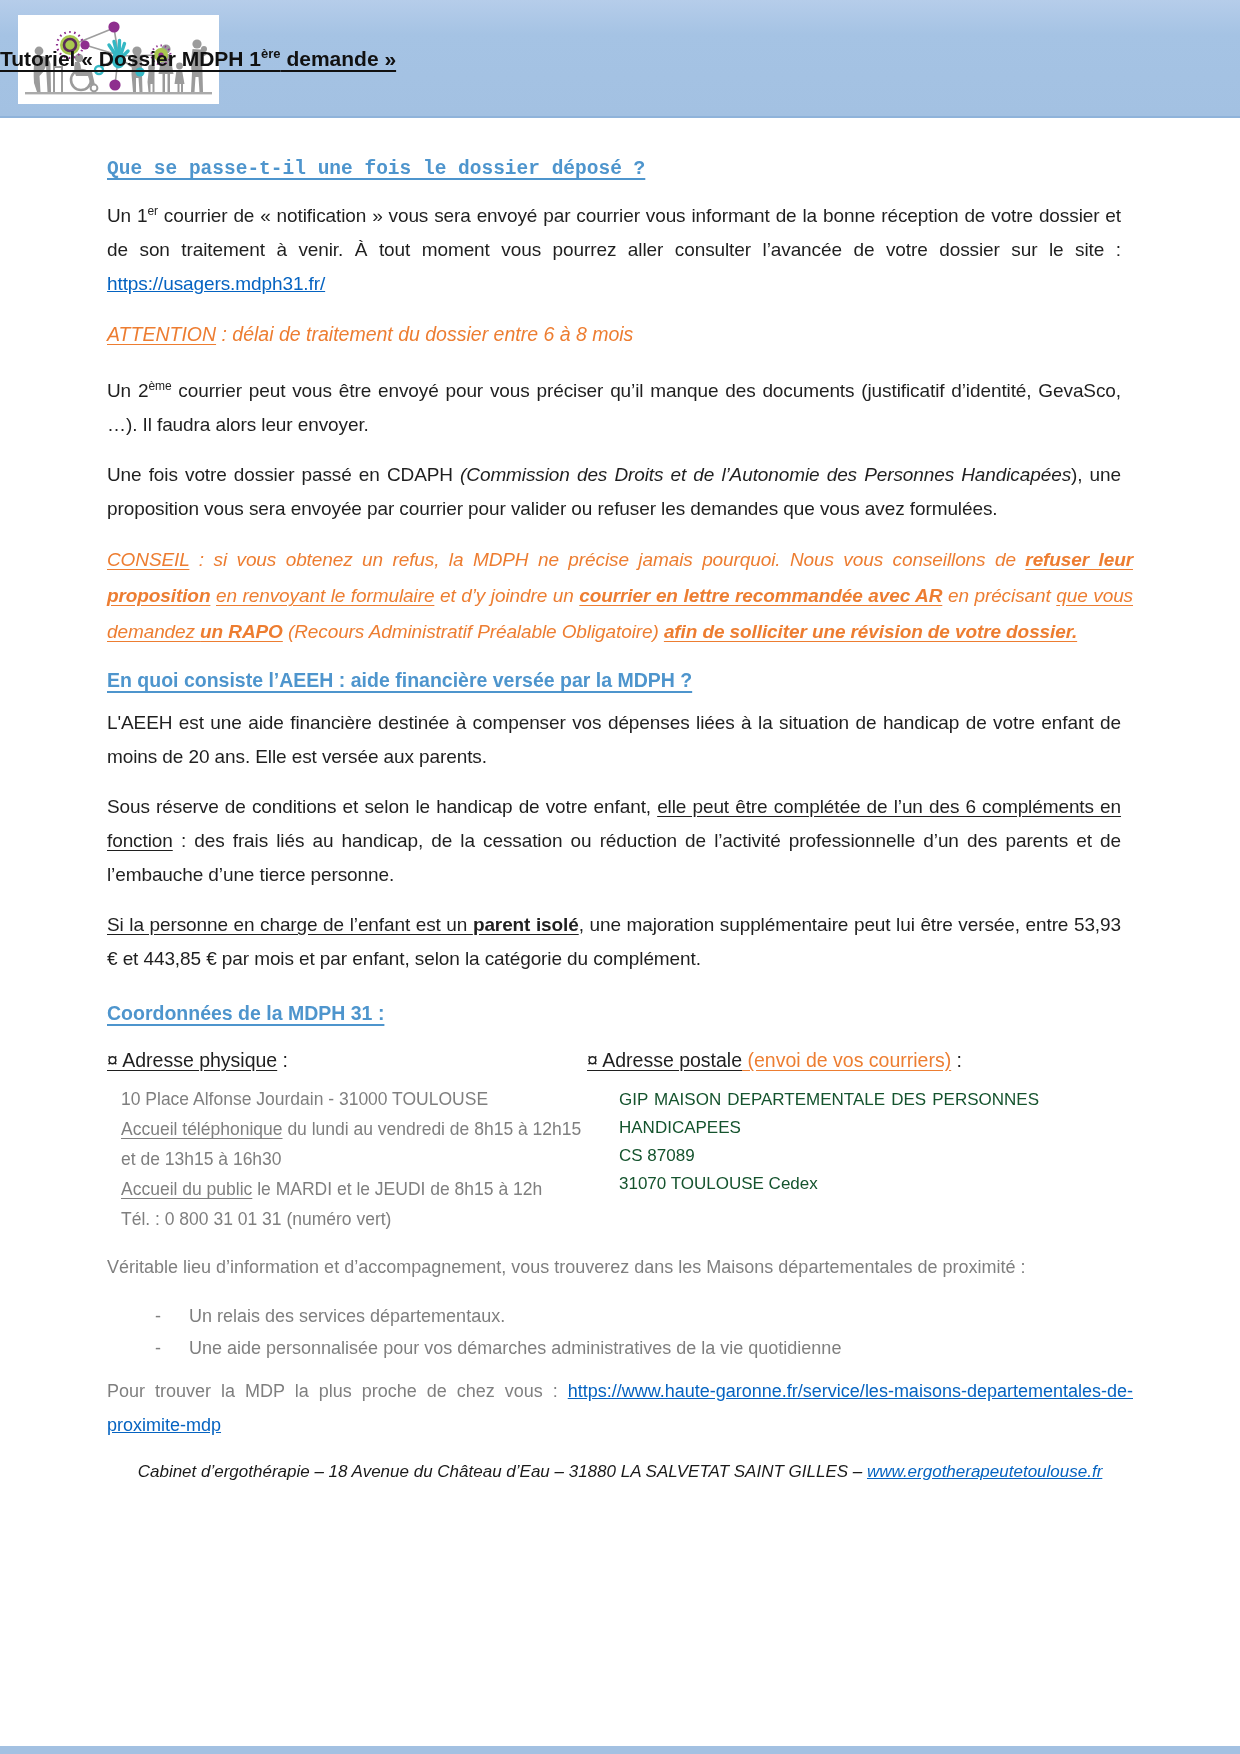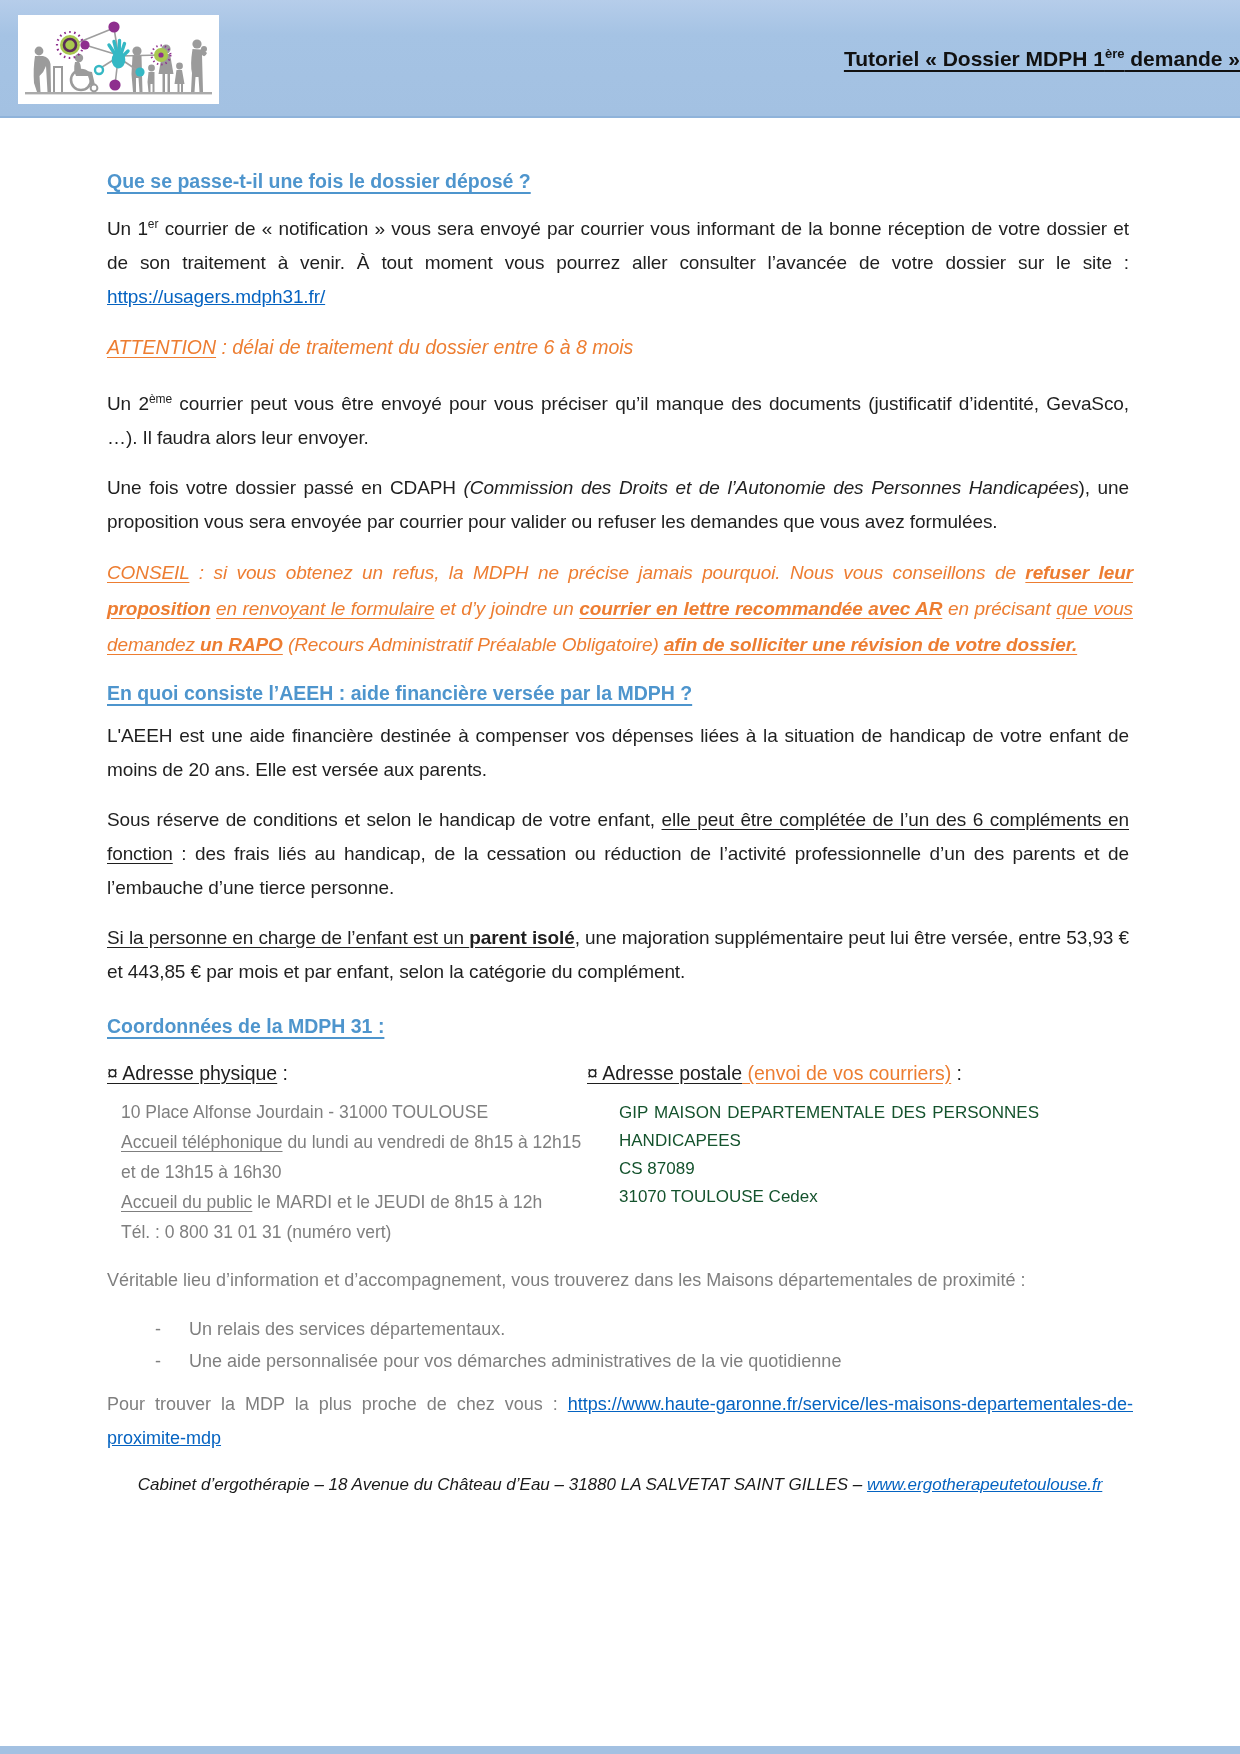--- a/index.html
+++ b/index.html
@@ -10,21 +10,21 @@
     font-family:"Liberation Sans", sans-serif; color:#1f1f1f;
   }
   
   .band {
     position:relative; width:100%; height:118px;
     background:linear-gradient(#b6cdea 0%, #a5c3e4 30%, #a3c1e2 100%);
     border-bottom:2px solid #8fb3da;
   }
   .band-titles {
     position:absolute; left:0; top:0; width:100%; height:100%;
-    display:flex; flex-direction:column; align-items:flex-end; justify-content:center; gap:17px;
+    display:flex; flex-direction:column; align-items:flex-start; justify-content:center; gap:17px;
   }
   .band-title {
     font-size:21px; font-weight:bold; color:#111;
     text-decoration:underline; text-underline-offset:4px; text-decoration-thickness:1.5px;
   }
   .band-title sup { font-size:13px; }
   .logo-box {
     position:absolute; left:18px; top:15px; width:201px; height:89px;
     background:#ffffff; box-shadow:0 0 0 1px #c9d8ec inset;
   }
@@ -33,25 +33,25 @@
   .band-bottom {
     position:absolute; left:0; bottom:0; width:100%; height:8px; background:#a3c1e2;
   }
   
   .content { padding:0 107px; }
   .sec-heading {
     color:#4e95cd; font-size:19.5px; font-weight:bold;
     text-decoration:underline; text-underline-offset:4px; text-decoration-thickness:1.5px;
     margin:0;
   }
-  #h-depose   { margin-top:52px; }
+  #h-depose   { margin-top:40px;font-family:Liberation Mono, monospace; }
   #h-aeeh     { }
   #h-coord    { margin-top:26px; }
   .body-p {
-    font-size:19px; line-height:34px; text-align:justify; margin:14px 4px 0 0;
+    font-size:19px; line-height:34px; text-align:justify; margin:14px 12px 0 0;
     letter-spacing:-0.1px;
   }
   .body-p sup { font-size:12px; }
   .mt16 { margin-top:16px; }
   .it { font-style:italic; }
   .b  { font-weight:bold; }
   .u  { text-decoration:underline; text-underline-offset:3px; }
   .lnk { color:#0563C1; text-decoration:underline; }
   .attention-line {
     margin-top:18px; font-size:19.5px; line-height:30px;

